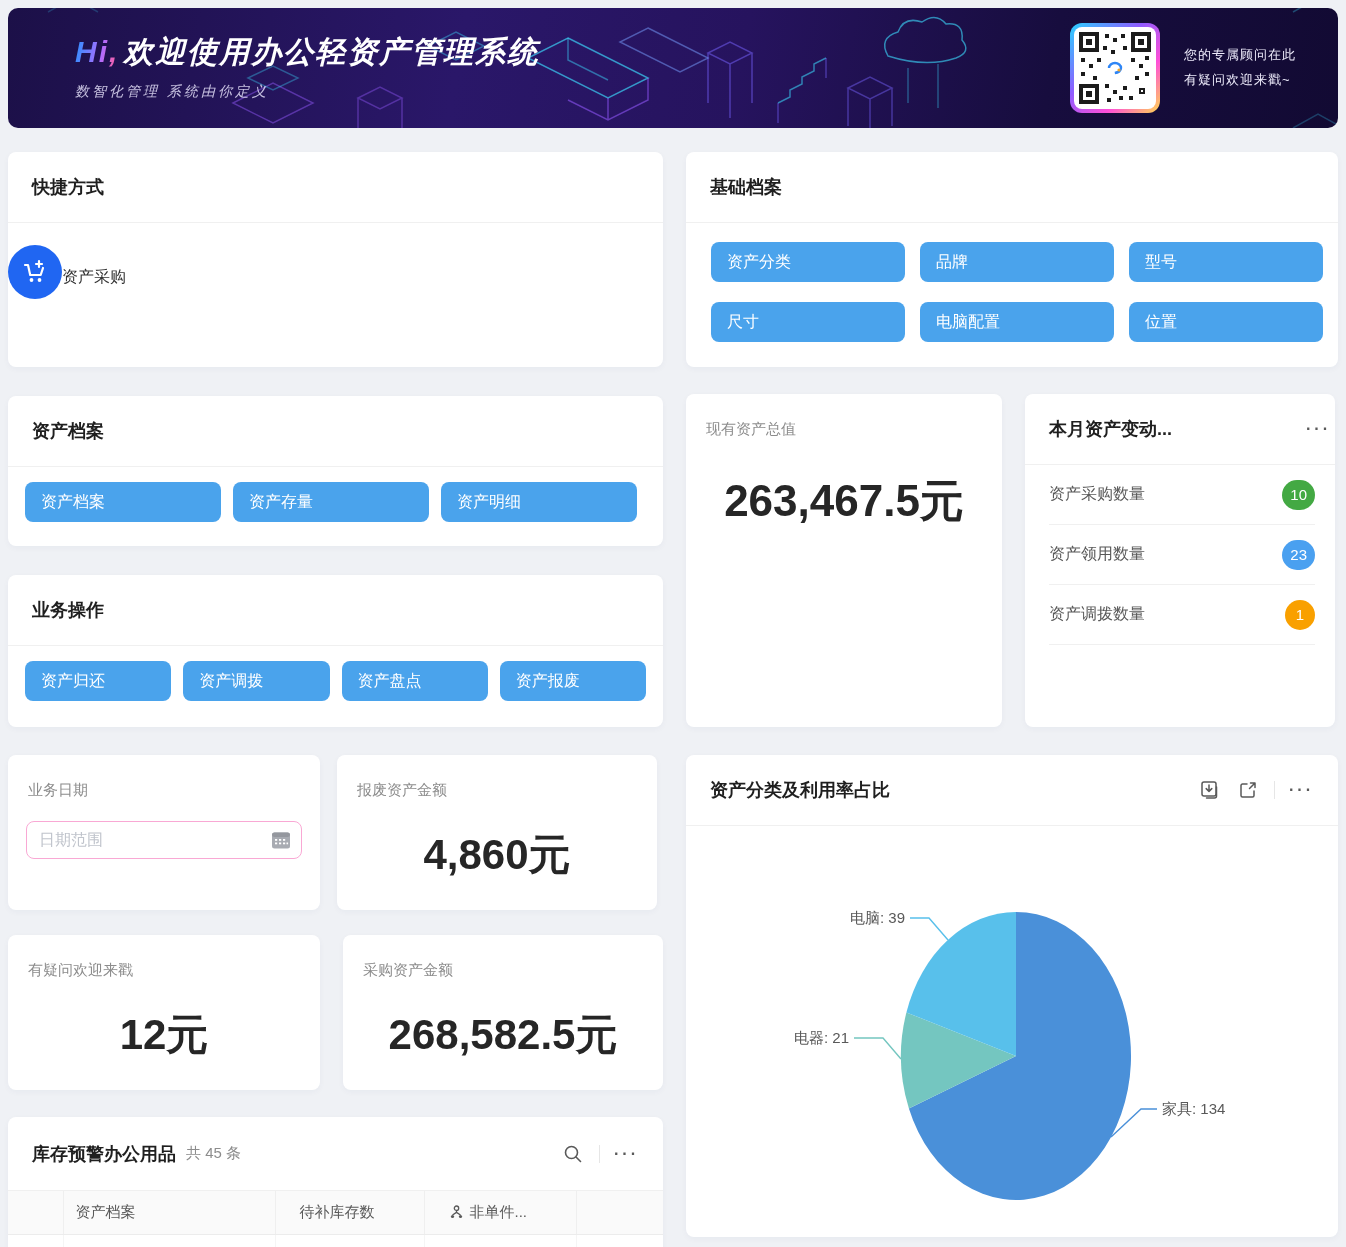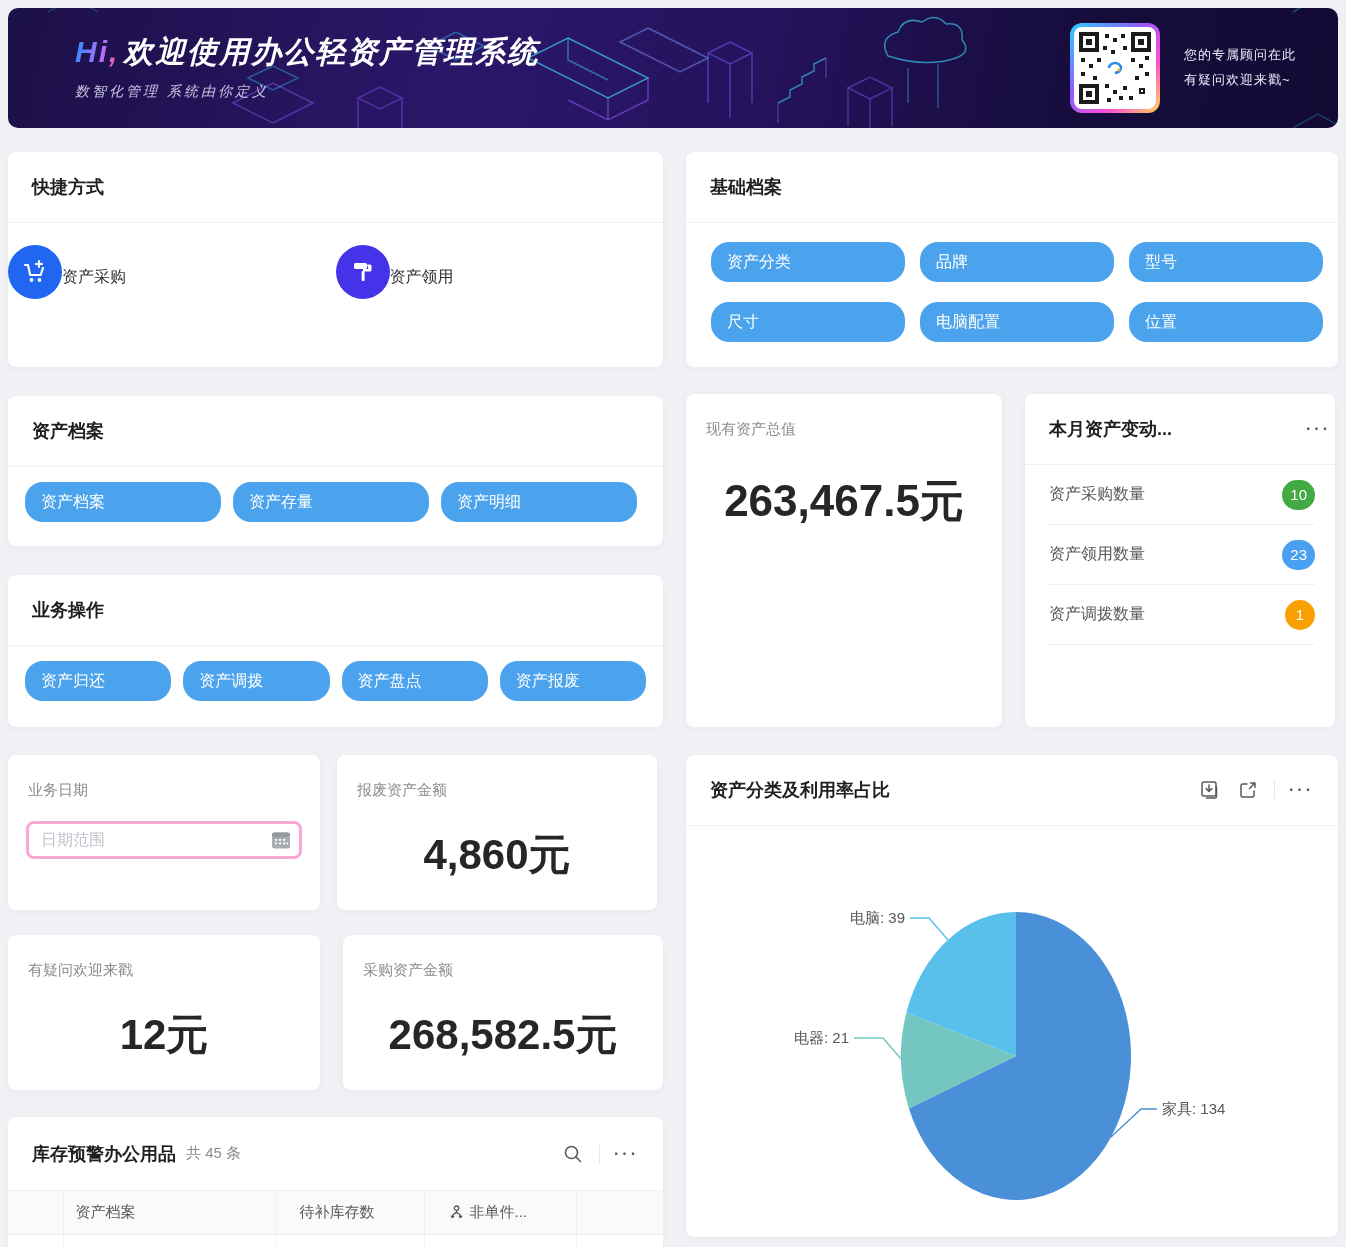--- a/index.html
+++ b/index.html
@@ -40,21 +40,21 @@
   .shortcut-card { height:215px; margin-bottom:29px; }
   .shortcut-row { display:flex; padding-top:22px; }
   .shortcut { flex:1; display:flex; flex-direction:row; align-items:center; cursor:pointer; }
   .shortcut-circle { width:54px; height:54px; border-radius:50%; display:flex; align-items:center; justify-content:center; }
   .shortcut-label { margin-top:11px; font-size:16px; color:#333333; }
 
   
   .archives-card { height:150px; margin-bottom:29px; }
   .ops-card { height:152px; margin-bottom:28px; }
   .btn-row { display:flex; gap:12px; padding:15px 17px 0 17px; }
-  .blue-btn { height:40px; background:#4aa3ec; color:#ffffff; font-size:16px; border:none; border-radius:18px;
+  .blue-btn { height:40px; background:#4aa3ec; color:#ffffff; font-size:16px; border:none; border-radius:8px;
     display:flex; align-items:center; padding:0 16px; cursor:pointer; }
   .blue-btn.w196 { width:196px; } .blue-btn.w144 { width:159px; }
 
   
   .base-card { height:215px; margin-bottom:27px; }
   .base-grid { display:grid; grid-template-columns:repeat(3,194px); gap:20px 15px; padding:19px 0 0 25px; }
   .base-grid .blue-btn { width:194px; }
 
   
   .stat-row { display:flex; gap:23px; }
@@ -67,21 +67,21 @@
 
   .monthly-card { width:310px; height:333px; }
   .monthly-card .card-head { padding-right:4px; }
   .m-row { height:60px; margin:0 20px 0 24px; display:flex; align-items:center; border-bottom:1px solid #f0f0f0; }
   .m-label { font-size:16px; color:#595959; flex:1; }
   .m-badge { min-width:30px; height:30px; border-radius:15px; padding:0 8px; color:#ffffff; font-size:15px;
     display:flex; align-items:center; justify-content:center; }
 
   .date-card { width:312px; height:155px; }
   .date-input-wrap { position:absolute; left:18px; top:66px; width:276px; }
-  .date-input { width:276px; height:38px; border:3px solid #f9a8d4; border-radius:8px; padding:0 40px 0 12px;
+  .date-input { width:276px; height:38px; border:1px solid #f9a8d4; border-radius:8px; padding:0 40px 0 12px;
     font-size:16px; color:#333; outline:none; background:#fff; }
   .date-input::placeholder { color:#c0c4cc; }
   .cal-icon { position:absolute; right:11px; top:9px; }
 
   .scrap-card,.purchase-card { width:320px; height:155px; }
   .loss-card { width:312px; height:155px; }
   .scrap-card .stat-value,.purchase-card .stat-value,.loss-card .stat-value { margin-top:72px; }
   .row1 { margin-bottom:25px;gap:17px; } .row2 { margin-bottom:27px; }
 
   
@@ -208,32 +208,20 @@
               <svg width="28" height="28" viewBox="0 0 28 28">
                 <g fill="none" stroke="#ffffff" stroke-width="2.2" stroke-linecap="round" stroke-linejoin="round">
                   <path d="M4 7 h3 l2.2 10 h10.5 l2.3 -7"></path>
                   <path d="M18 3 v6 M15 6 h6"></path>
                 </g>
                 <circle cx="10.5" cy="22" r="1.9" fill="#ffffff"></circle>
                 <circle cx="18.5" cy="22" r="1.9" fill="#ffffff"></circle>
               </svg>
             </div>
             <div class="shortcut-label">资产采购</div>
-          </div>
-          <div class="shortcut">
-            <div class="shortcut-circle" style="background: rgb(68, 51, 232);">
-              <svg width="26" height="26" viewBox="0 0 26 26">
-                <g fill="#ffffff">
-                  <rect x="4" y="4" width="13" height="6" rx="1.5"></rect>
-                  <path d="M17 5.5 h3 a1.5 1.5 0 0 1 1.5 1.5 v4 a1.5 1.5 0 0 1 -1.5 1.5 h-7 v-2.5 h5.5 z"></path>
-                  <rect x="11.6" y="12" width="3" height="10" rx="1"></rect>
-                </g>
-              </svg>
-            </div>
-            <div class="shortcut-label">资产领用</div>
           </div>
         </div>
       </section>
 
       <section class="card archives-card">
         <div class="card-head">
             <span class="card-title">资产档案</span>
           </div>
         <div class="card-divider"></div>
         <div class="btn-row">

